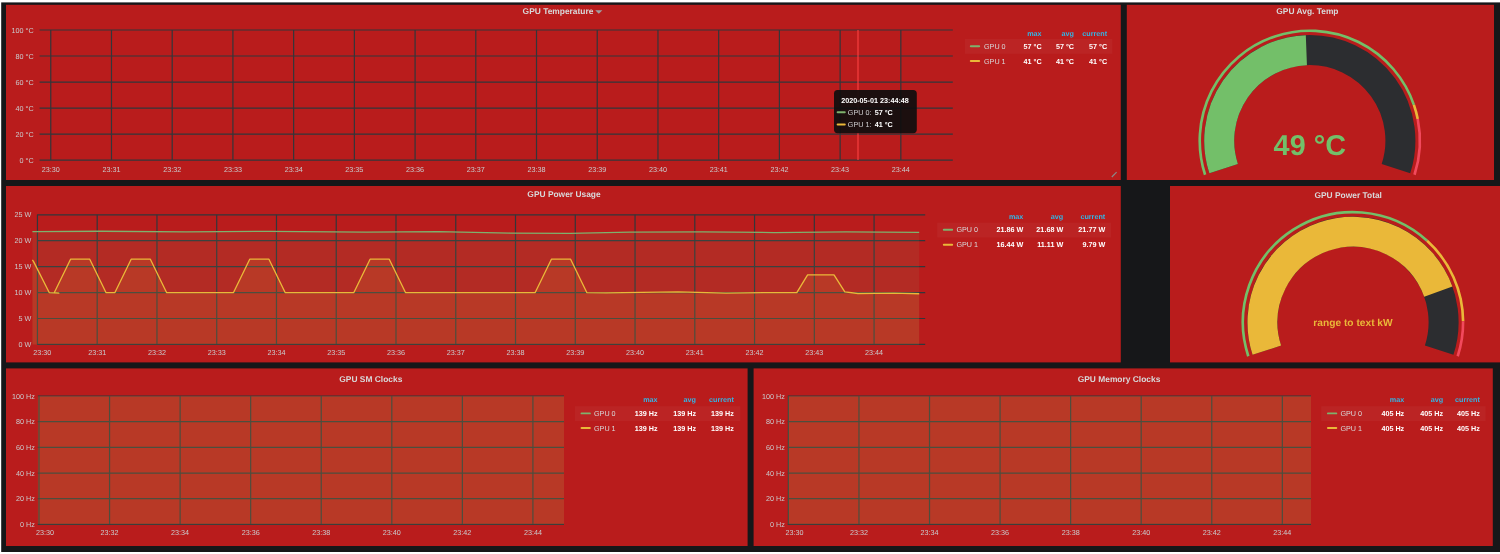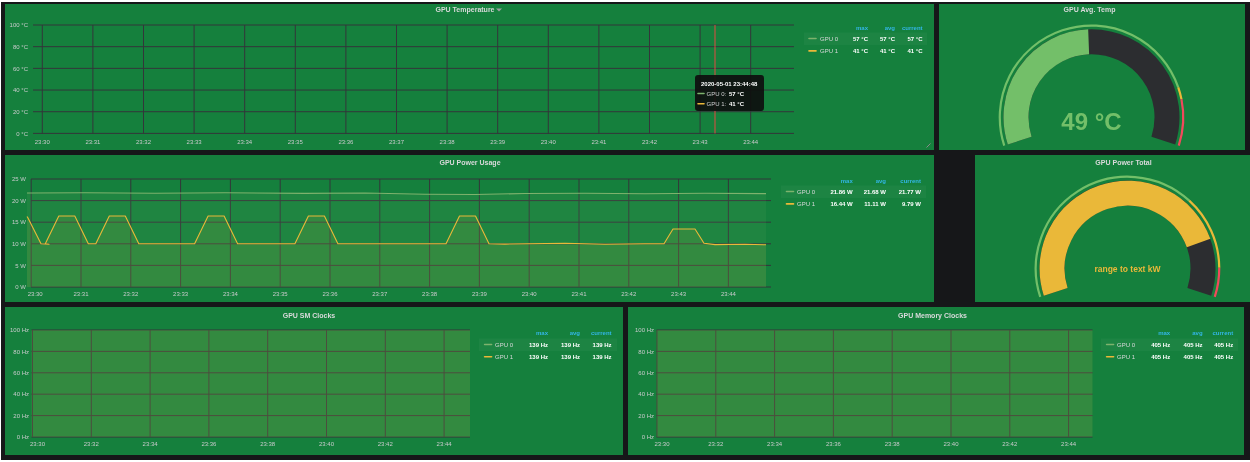--- a/index.html
+++ b/index.html
@@ -1,16 +1,16 @@
 <!DOCTYPE html>
 <html><head><meta charset="utf-8">
 <style>
 html,body{margin:0;padding:0;width:1250px;height:462px;background:#ffffff;overflow:hidden}
 body{font-family:"Liberation Sans",sans-serif;position:relative}
-.p{position:absolute;background:#15803d}
+.p{position:absolute;background:#b91c1c}
 .p svg{display:block}
 </style></head>
 <body>
 <div style="position:absolute;left:1px;top:2px;width:1249px;height:458px;background:#161719"></div>
 <div class="p" style="left:5px;top:4px;width:928.5px;height:146px">
     <svg width="928.5" height="146" viewBox="0 0 928.5 146" font-family="Liberation Sans, sans-serif">
       <text x="460.0" y="8.0" font-size="7" fill="#d8d9da" text-anchor="middle" font-weight="bold">GPU Temperature</text>
       <path d="M 491 4.6 L 497 4.6 L 494 7.4 Z" fill="#9fa0a2"></path>
       <line x1="28.00" y1="21.00" x2="789.00" y2="21.00" stroke="#33363a" stroke-width="1"></line>
       <text x="23.0" y="23.2" font-size="6" fill="#c9cacc" text-anchor="end">100 °C</text>

